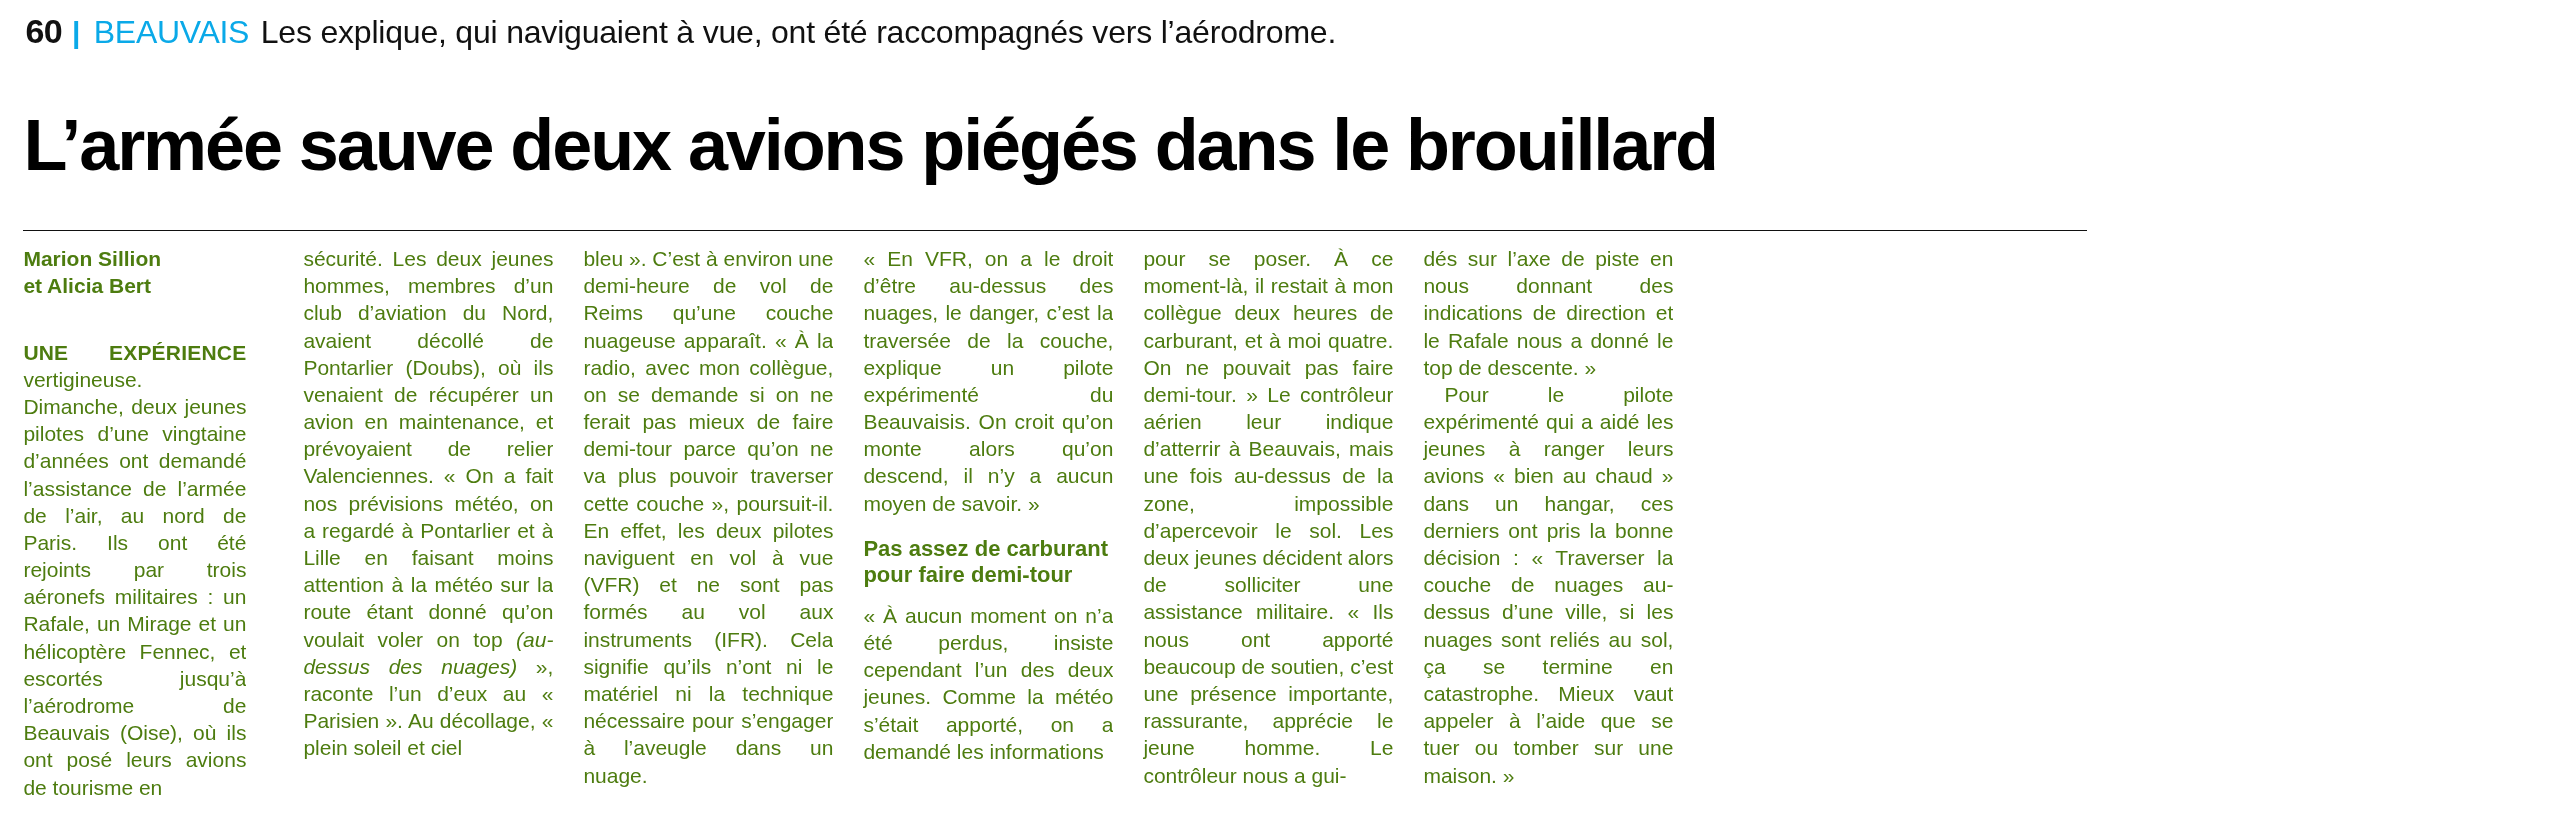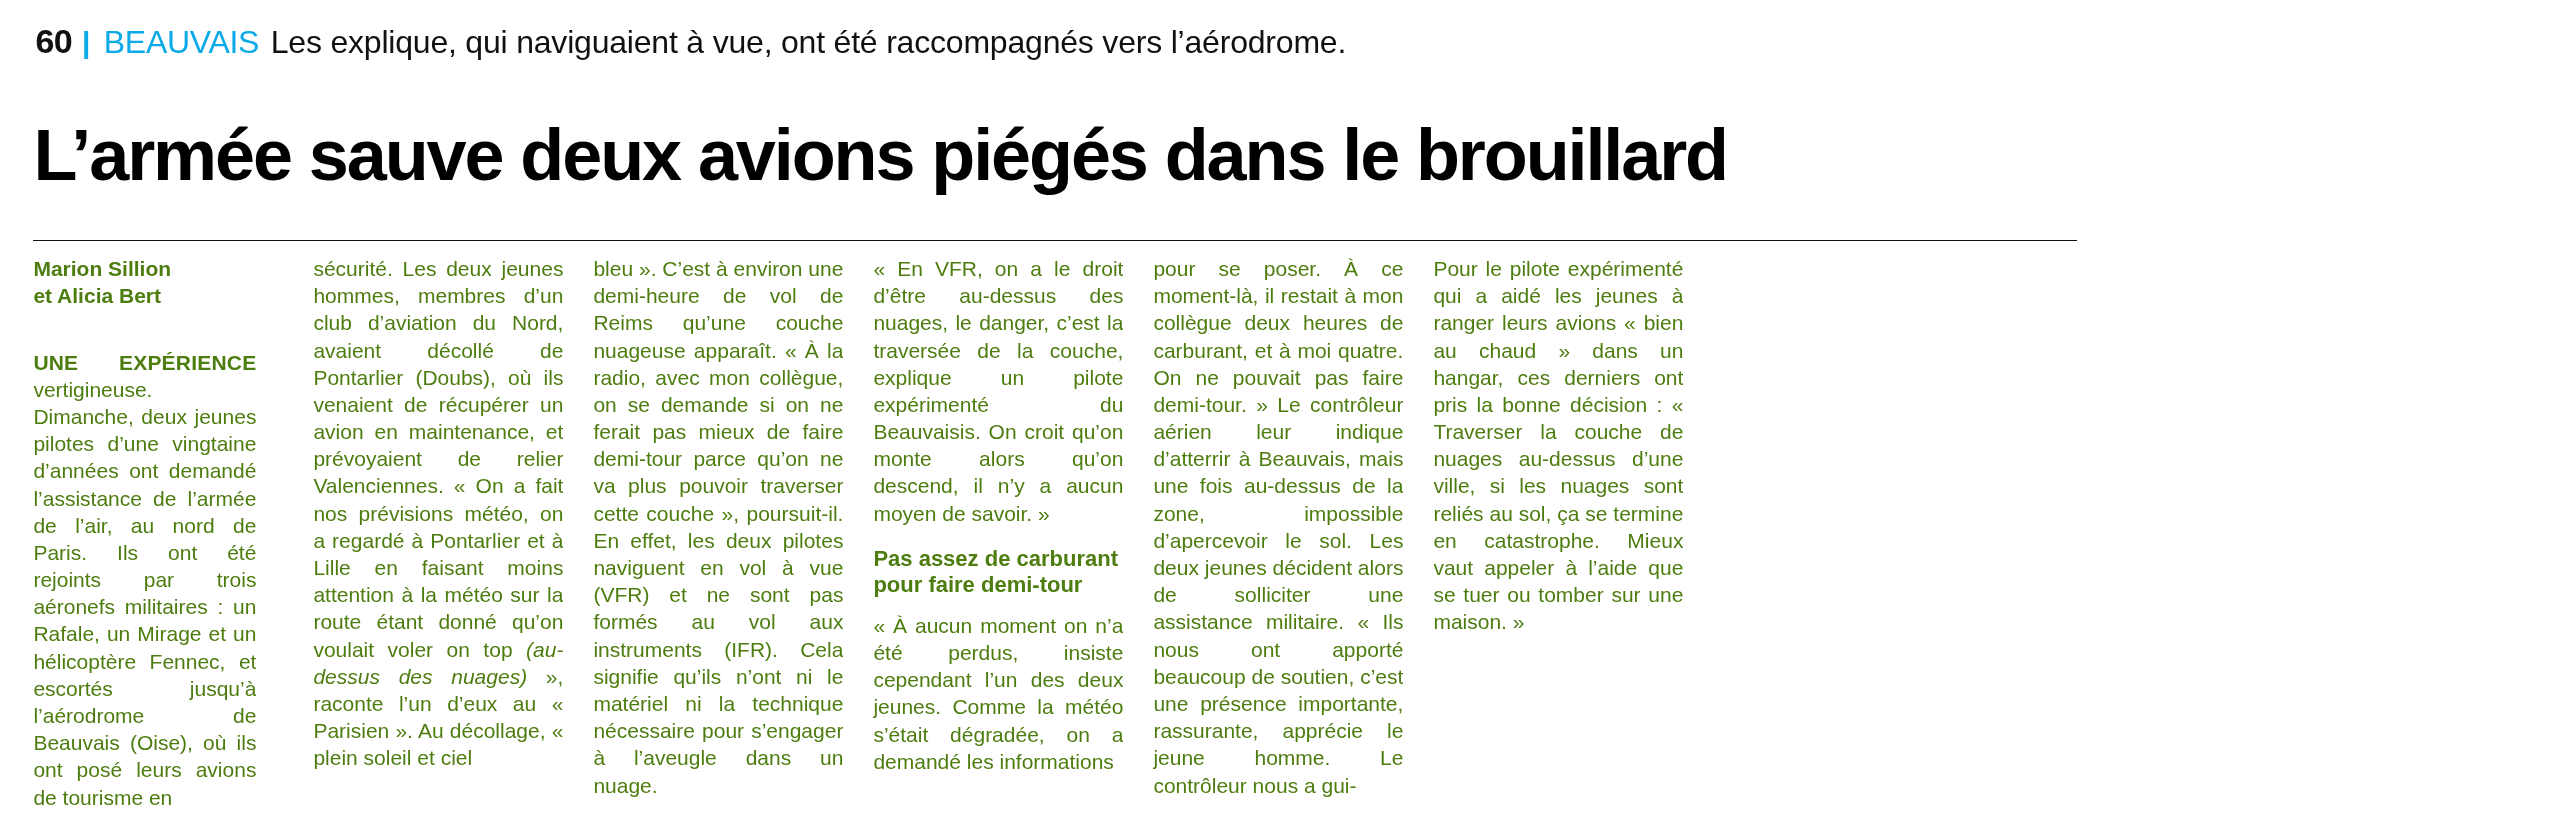--- a/index.html
+++ b/index.html
@@ -11,21 +11,21 @@
     width: 2576px;
     height: 822px;
     font-family: "Liberation Sans", sans-serif;
     color: #111111;
     overflow: hidden;
   }
   .page {
     position: relative;
     width: 2113px;
     height: 822px;
-    padding: 16px;
+    padding: 6px;
     box-sizing: border-box;
   }
 
   
   .kicker {
     display: flex;
     align-items: baseline;
     padding: 5.8px 19.4px 0 19.4px;
     gap: 11.6px;
     white-space: nowrap;
@@ -143,26 +143,27 @@
       <p class="body">sécurité. Les deux jeunes hommes, membres d’un club d’aviation du Nord, avaient décollé de Pontarlier (Doubs), où ils venaient de récupérer un avion en maintenance, et prévoyaient de relier Valenciennes. « On a fait nos prévisions météo, on a regardé à Pontarlier et à Lille en faisant moins attention à la météo sur la route étant donné qu’on voulait voler on top <span class="ital">(au-dessus des nuages)</span> », raconte l’un d’eux au « Parisien ». Au décollage, « plein soleil et ciel</p>
     </div>
 
     <div class="col">
       <p class="body">bleu ». C’est à environ une demi-heure de vol de Reims qu’une couche nuageuse apparaît. « À la radio, avec mon collègue, on se demande si on ne ferait pas mieux de faire demi-tour parce qu’on ne va plus pouvoir traverser cette couche », poursuit-il. En effet, les deux pilotes naviguent en vol à vue (VFR) et ne sont pas formés au vol aux instruments (IFR). Cela signifie qu’ils n’ont ni le matériel ni la technique nécessaire pour s’engager à l’aveugle dans un nuage.</p>
     </div>
 
     <div class="col">
       <p class="body">« En VFR, on a le droit d’être au-dessus des nuages, le danger, c’est la traversée de la couche, explique un pilote expérimenté du Beauvaisis. On croit qu’on monte alors qu’on descend, il n’y a aucun moyen de savoir. »</p>
       <div class="subhead">Pas assez de carburant<br>pour faire demi-tour</div>
-      <p class="body">« À aucun moment on n’a été perdus, insiste cependant l’un des deux jeunes. Comme la météo s’était dégradée, on a demandé les informations</p>
+      <p class="body">« À aucun moment on n’a été perdus, insiste cependant l’un des deux jeunes. Comme la météo s’était apporté, on a demandé les informations</p>
     </div>
 
     <div class="col">
       <p class="body">pour se poser. À ce moment-là, il restait à mon collègue deux heures de carburant, et à moi quatre. On ne pouvait pas faire demi-tour. » Le contrôleur aérien leur indique d’atterrir à Beauvais, mais une fois au-dessus de la zone, impossible d’apercevoir le sol. Les deux jeunes décident alors de solliciter une assistance militaire. « Ils nous ont apporté beaucoup de soutien, c’est une présence importante, rassurante, apprécie le jeune homme. Le contrôleur nous a gui-</p>
     </div>
 
     <div class="col">
+      <p class="body">dés sur l’axe de piste en nous donnant des indications de direction et le Rafale nous a donné le top de descente. »</p>
       <p class="body">Pour le pilote expérimenté qui a aidé les jeunes à ranger leurs avions « bien au chaud » dans un hangar, ces derniers ont pris la bonne décision : « Traverser la couche de nuages au-dessus d’une ville, si les nuages sont reliés au sol, ça se termine en catastrophe. Mieux vaut appeler à l’aide que se tuer ou tomber sur une maison. »</p>
     </div>
 
   </div>
 </div>
 
 
 </body></html>

